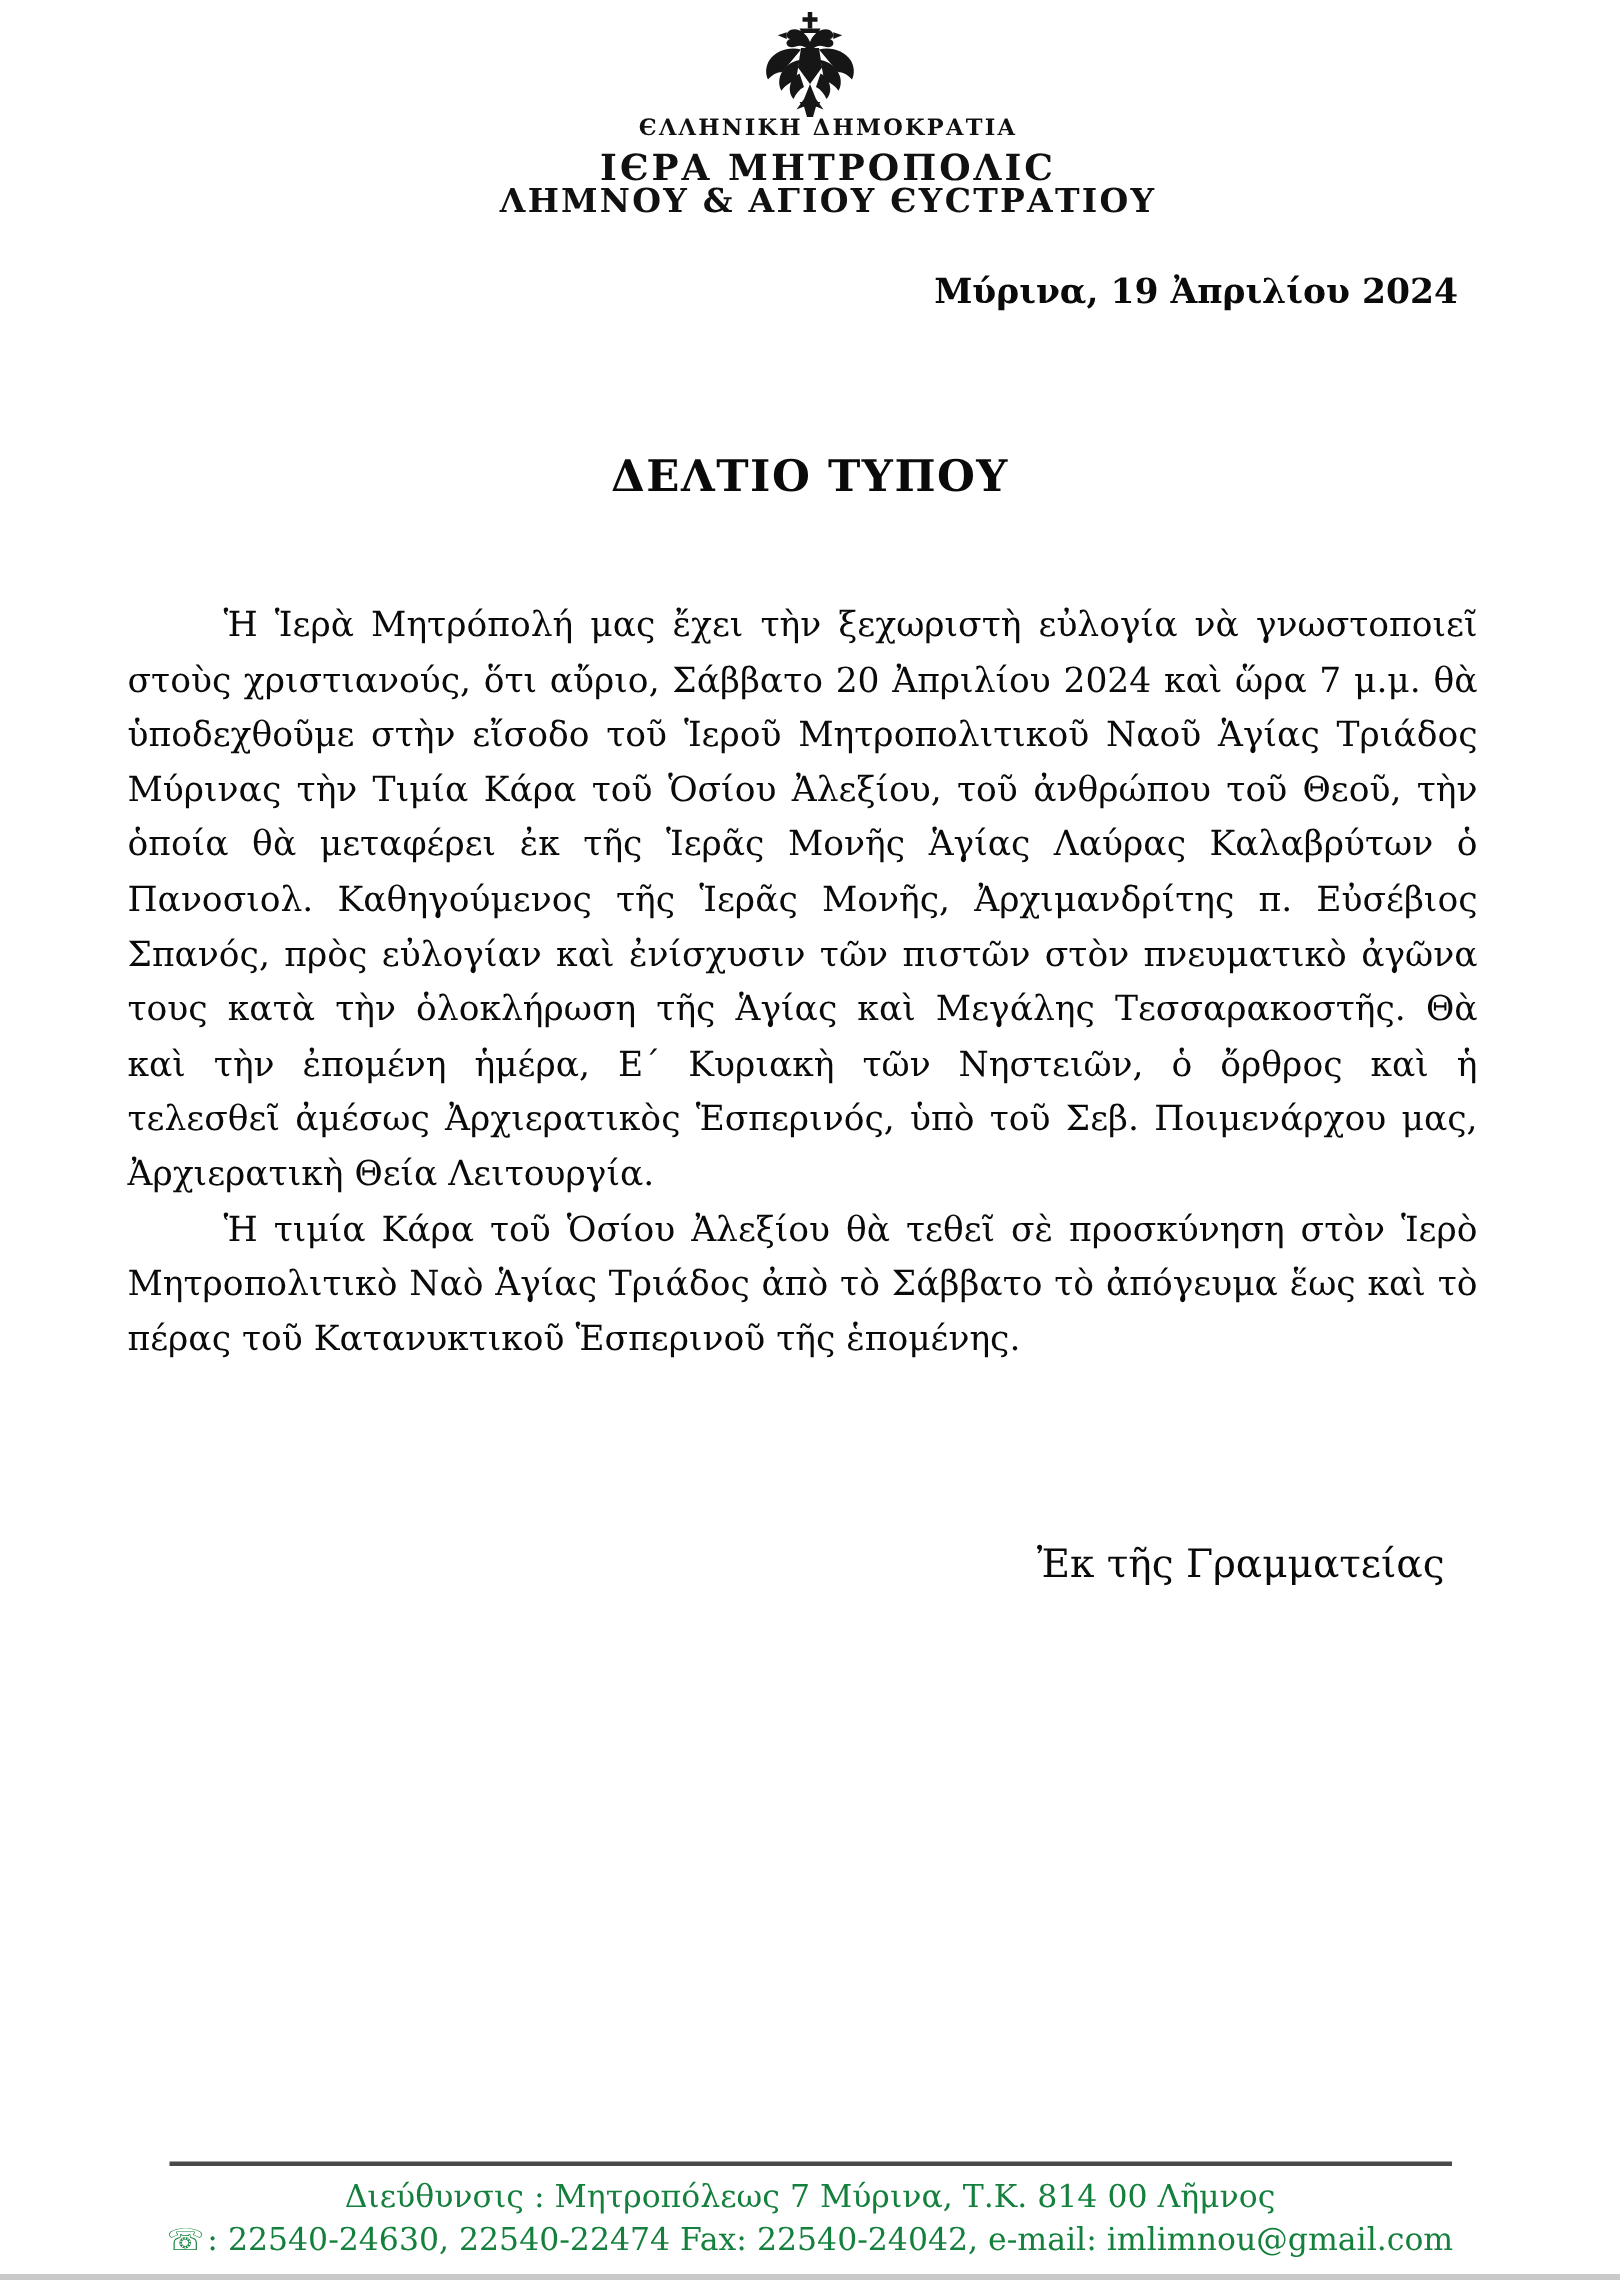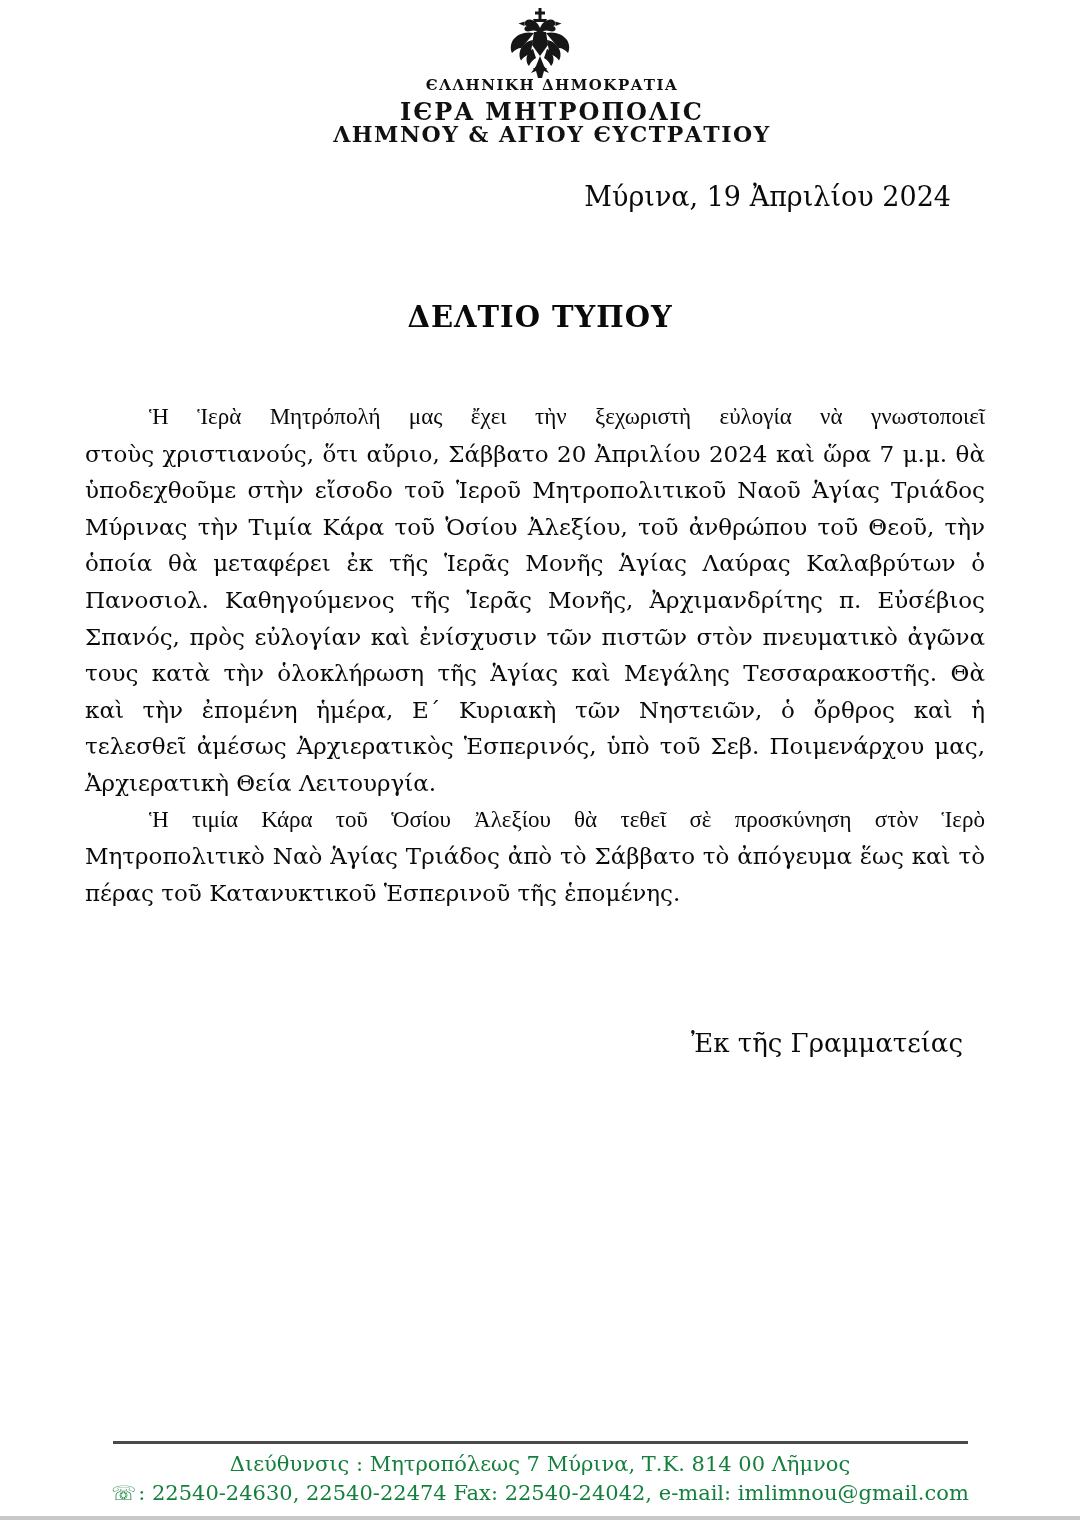--- a/index.html
+++ b/index.html
@@ -12,29 +12,29 @@
     overflow:hidden;
   }
   
   .emblem{position:absolute;top:8px;left:50%;transform:translateX(-50%);}
   
   .hline{position:absolute;left:0;width:100%;text-align:center;font-weight:bold;color:#111;margin-left:12px;}
   .hline1{top:76px;font-size:15px;letter-spacing:1.5px;}
   .hline2{top:97px;font-size:24px;letter-spacing:2px;}
   .hline3{top:121px;font-size:22px;letter-spacing:1.5px;text-align:center;}
   
-  .dateline{position:absolute;top:181px;right:129px;font-size:27px;}
+  .dateline{position:absolute;top:181px;right:108px;font-size:23px;font-weight:bold;}
   
   .title{position:absolute;top:300px;left:0;width:100%;text-align:center;
          font-size:29px;font-weight:bold;letter-spacing:1px;}
   
   .body{position:absolute;top:399px;left:85px;width:900px;
         font-size:23px;line-height:36.6px;}
   .line{text-align:justify;text-align-last:justify;white-space:normal;}
-  .line.pfirst{text-indent:64px;font-family:Liberation Serif, serif;}
+  .line.pfirst{text-indent:64px;}
   .line.plast{text-align-last:left;}
   
   .signature{position:absolute;top:1028px;right:117px;font-size:26px;}
   
   .footer-rule{position:absolute;top:1441px;left:113px;width:855px;height:3px;background:#4a4a4a;}
   .footer-line{position:absolute;left:0;width:100%;text-align:center;font-size:21px;color:#15803d;}
   .footer-address{top:1452px;}
   .footer-contacts{top:1481px;}
   .phone-icon{font-family:"DejaVu Sans", sans-serif;font-size:20px;margin-right:2px;}
   

